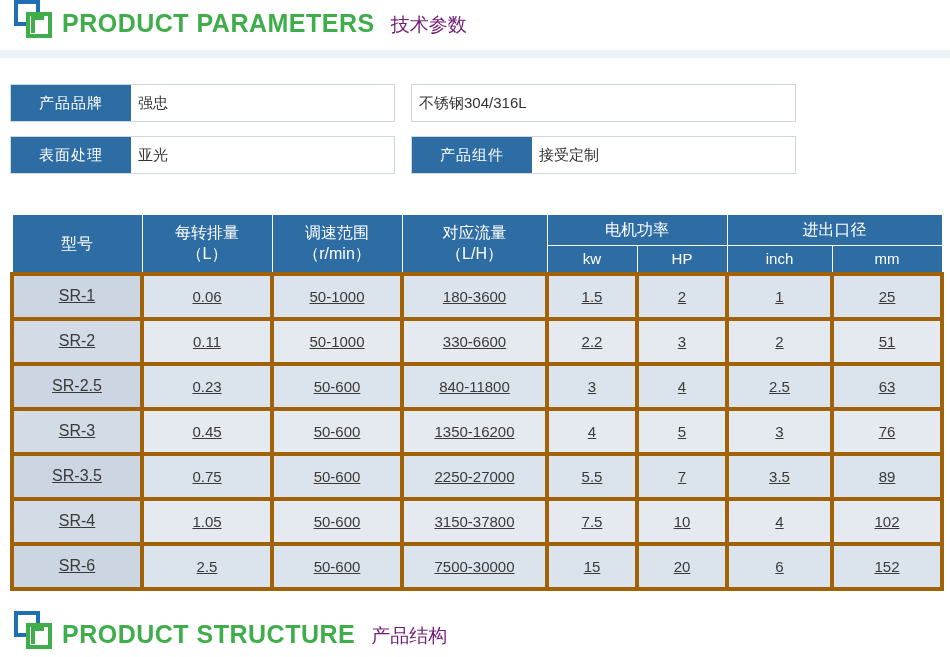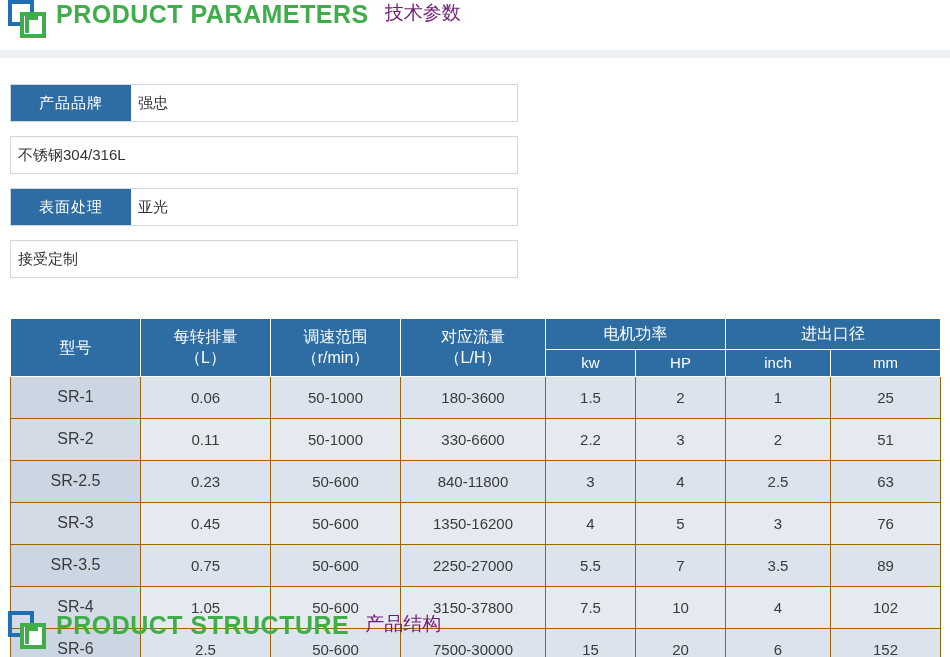--- a/index.html
+++ b/index.html
@@ -16,23 +16,23 @@
   }
   .page {
     position: relative;
     width: 950px;
     height: 657px;
   }
 
   
   .section-header {
     display: flex;
-    align-items: flex-start;
+    align-items: flex-end;
     gap: 10px;
-    padding-left: 8px;
+    padding-left: 14px;
   }
   .logo-mark {
     position: relative;
     width: 38px;
     height: 38px;
     flex: 0 0 38px;
   }
   .logo-mark .sq {
     position: absolute;
     box-sizing: border-box;
@@ -89,21 +89,21 @@
   .spec-grid {
     display: flex;
     flex-wrap: wrap;
     padding: 0 10px;
     margin-top: 26px;
     column-gap: 16px;
     row-gap: 14px;
   }
   .spec-item {
     display: flex;
-    width: 508px;
+    width: 385px;
     height: 38px;
     border: 1px solid #cfd6dd;
     box-sizing: border-box;
     background: #fff;
   }
   .spec-key {
     width: 120px;
     flex: 0 0 120px;
     background: #2e6da4;
     color: #fff;
@@ -139,26 +139,27 @@
     font-size: 16px;
     border: 1px solid #ffffff;
     padding: 4px 2px;
     line-height: 1.35;
   }
   table.params th.sub {
     font-size: 15px;
     padding: 3px 2px;
   }
   table.params td {
-    border: 1px solid #a16207;
+    border: 4px solid #a16207;
     text-align: center;
     font-size: 15px;
     color: #3a3a3a;
     height: 39px;
     background: #e4eaf0;
+    text-decoration: underline;
   }
   table.params tr.odd td {
     background: #dbe3ec;
   }
   table.params td.model {
     background: #d3dce6;
     font-size: 16px;
   }
   table.params tr.odd td.model {
     background: #cbd6e2;
@@ -202,20 +203,21 @@
       <div class="spec-val">强忠</div>
     </div>
     <div class="spec-item">
       <div class="spec-val">不锈钢304/316L</div>
     </div>
     <div class="spec-item">
       <div class="spec-key">表面处理</div>
       <div class="spec-val">亚光</div>
     </div>
     <div class="spec-item">
+      <div class="spec-key">产品组件</div>
       <div class="spec-val">接受定制</div>
     </div>
   </div>
 
   <div class="table-wrap">
     <table class="params">
       <colgroup>
         <col class="col-model">
           <col class="col-disp">
           <col class="col-speed">

